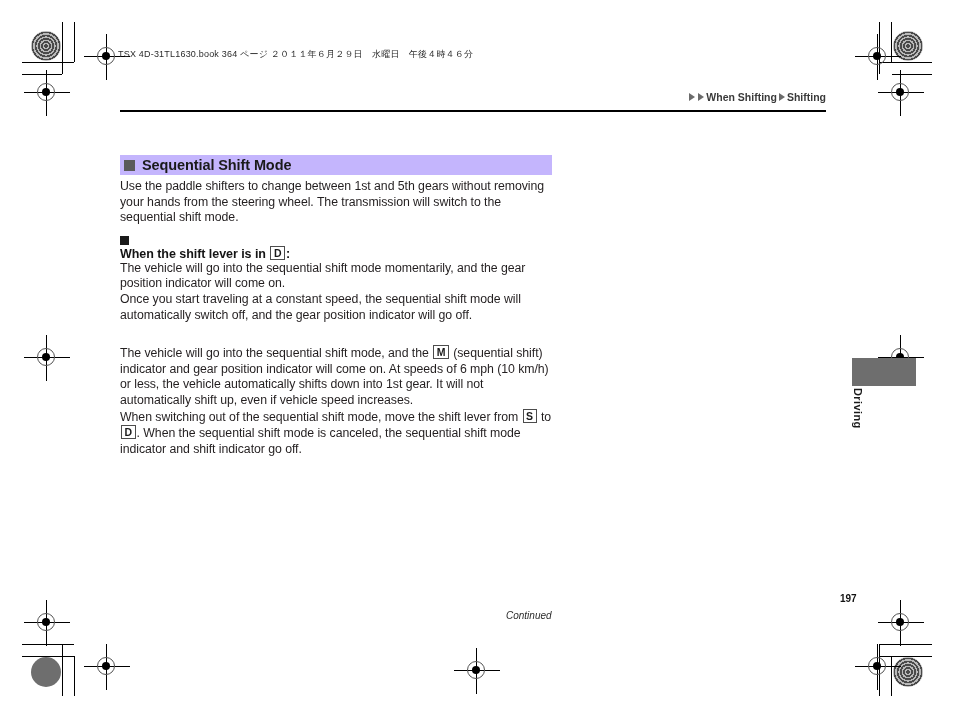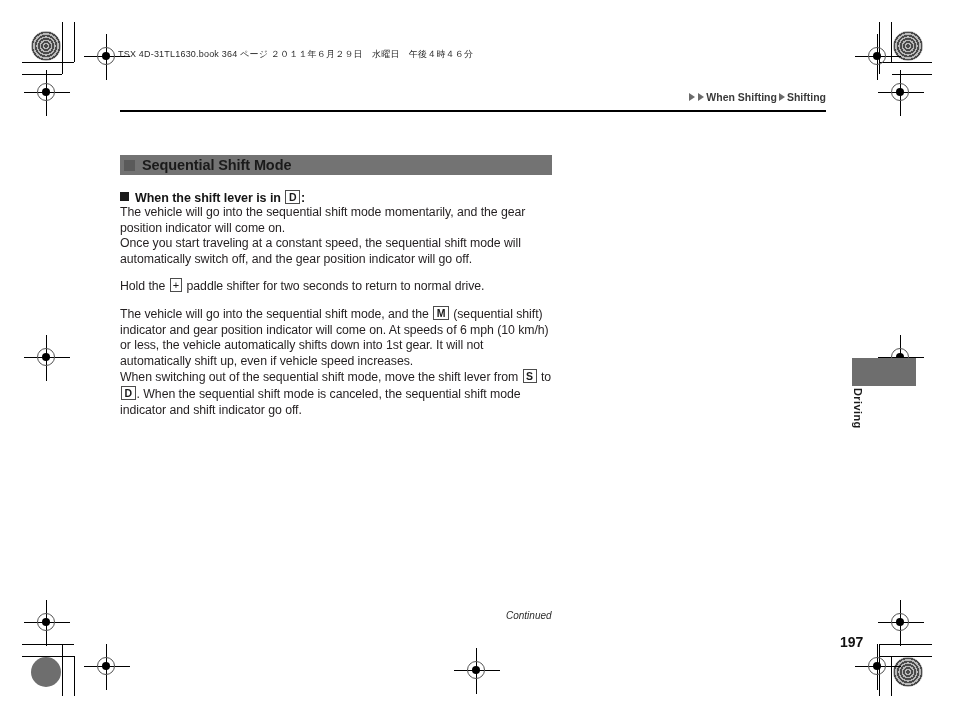--- a/index.html
+++ b/index.html
@@ -115,21 +115,21 @@
     background: #000;
   }
 
   
   .section-band {
     position: absolute;
     left: 120px;
     top: 155px;
     width: 432px;
     height: 20px;
-    background: #737373;
+    background: #c4b5fd;
     display: flex;
     align-items: center;
   }
   .section-band .sq {
     width: 11px;
     height: 11px;
     background: #5a5a5a;
     margin-left: 4px;
     margin-right: 7px;
     flex: 0 0 auto;
@@ -157,20 +157,21 @@
   }
   .gap-10 { height: 11px; }
 
   .subhead {
     display: flex;
     align-items: baseline;
     font-size: 12.5px;
     font-weight: bold;
     color: #141414;
     letter-spacing: -0.05px;
+    flex-direction: column;
   }
   .subhead .sq {
     width: 9px;
     height: 9px;
     background: #1a1a1a;
     margin-right: 6px;
     position: relative;
     top: -1px;
     flex: 0 0 auto;
   }
@@ -221,22 +222,22 @@
     position: absolute;
     left: 506px;
     top: 610px;
     font-size: 10px;
     font-style: italic;
     color: #2b2b2b;
   }
   .page-number {
     position: absolute;
     left: 840px;
-    top: 634px;
-    font-size: 14px;
+    top: 593px;
+    font-size: 10px;
     font-weight: bold;
     color: #111;
   }
 </style>
 </head>
 <body>
 
 <div>
 
   <div class="crop-line" style="left:62px; top:22px; width:1px; height:52px;"></div>
@@ -344,41 +345,37 @@
 
 <div class="top-rule"></div>
 
 <div class="section-band">
   <span class="sq"></span>
   <span class="title">Sequential Shift Mode</span>
 </div>
 
 <div class="column">
 
+  <p class="body">Use the paddle shifters to change between 1st and 5th gears without removing your hands from the steering wheel. The transmission will switch to the sequential shift mode.</p>
 
   <div class="gap-10"></div>
 
   <div class="subhead">
     <span class="sq"></span>
     <span>
       <span>When the shift lever is in</span>
       <span class="boxed">D</span><span>:</span>
     </span>
   </div>
 
   <p class="body">The vehicle will go into the sequential shift mode momentarily, and the gear position indicator will come on.</p>
   <p class="body">Once you start traveling at a constant speed, the sequential shift mode will automatically switch off, and the gear position indicator will go off.</p>
 
   <div class="gap-10"></div>
 
-  <p class="body">
-    <span>Hold the</span>
-    <span class="boxed plus">+</span>
-    <span>paddle shifter for two seconds to return to normal drive.</span>
-  </p>
 
   <div class="gap-10"></div>
 
 
   <p class="body">
     <span>The vehicle will go into the sequential shift mode, and the</span>
     <span class="boxed">M</span>
     <span>(sequential shift) indicator and gear position indicator will come on. At speeds of 6 mph (10 km/h) or less, the vehicle automatically shifts down into 1st gear. It will not automatically shift up, even if vehicle speed increases.</span>
   </p>
 

